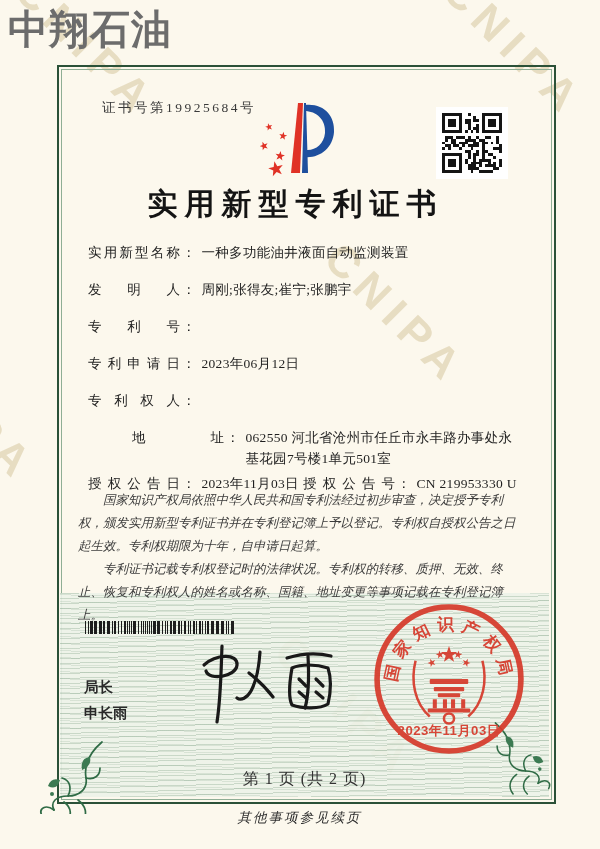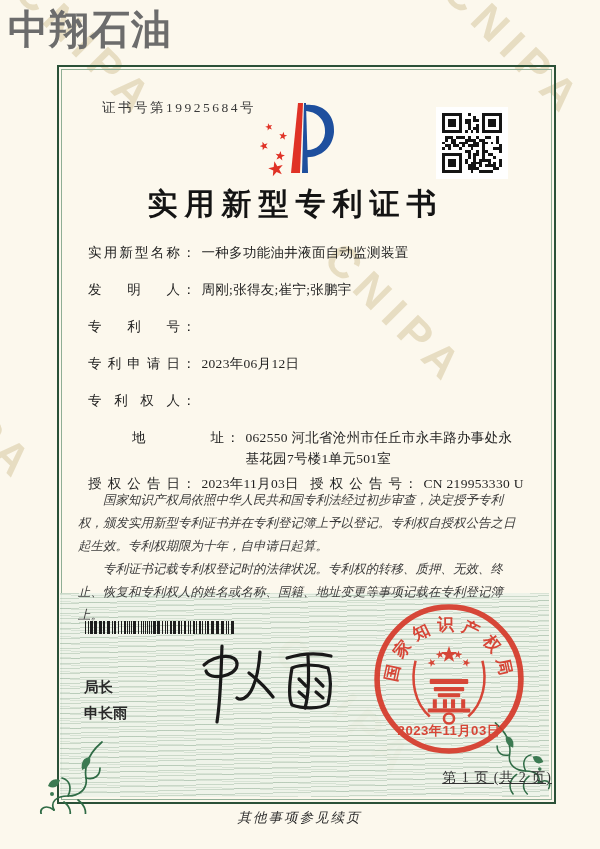--- a/index.html
+++ b/index.html
@@ -52,21 +52,21 @@
   .title{
     position:absolute;left:57px;top:184px;width:477px;z-index:3;
     text-align:center;font-size:30px;font-weight:700;letter-spacing:7px;
     color:#141414;
   }
   
   .fields{position:absolute;left:88px;top:242px;width:436px;z-index:3;
     font-size:13.5px;color:#1f1f1f;}
   .frow{display:flex;line-height:21px;margin-bottom:16px;}
   .frow.addr{margin-bottom:4px;margin-left:44px;}
-  .frow.last{margin-bottom:0;gap:7px;}
+  .frow.last{margin-bottom:0;}
   .fgroup{display:flex;width:215px;flex:none;}
   .fgroup2{display:flex;flex:1;}
   .flabel{
     flex:none;display:inline-block;width:92px;
     text-align:justify;text-align-last:justify;
   }
   .fcolon{flex:none;margin:0 6px 0 2px;}
   .fvalue{flex:1;letter-spacing:.3px;}
   
   .paras{
@@ -83,21 +83,21 @@
     font-size:14.5px;font-weight:700;color:#2a2a2a;line-height:26px;
   }
   .director span{display:block;}
   .signature{position:absolute;left:192px;top:640px;width:150px;height:88px;z-index:3;}
   .seal{position:absolute;left:372px;top:602px;width:154px;height:154px;z-index:4;opacity:.93;}
   .ornament{position:absolute;z-index:2;}
   .orn-bl{left:36px;top:740px;width:72px;height:74px;}
   .orn-br{left:490px;top:708px;width:64px;height:92px;}
   .page-indicator{
     position:absolute;left:57px;top:769px;width:495px;z-index:3;
-    text-align:right;font-size:14px;letter-spacing:1px;color:#333;text-decoration:underline;
+    text-align:center;font-size:16px;letter-spacing:1px;color:#333;
   }
   .footer-note{
     position:absolute;left:0;top:809px;width:599px;z-index:3;
     text-align:center;font-size:13.5px;font-style:italic;color:#2f2f2f;letter-spacing:2px;
   }
 </style>
 </head>
 <body>
 
 <div class="wm" style="left:40px;top:-35px">CNIPA</div>

